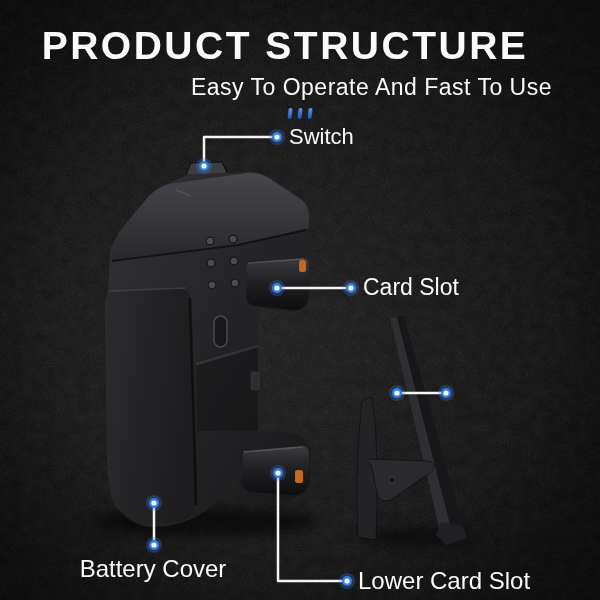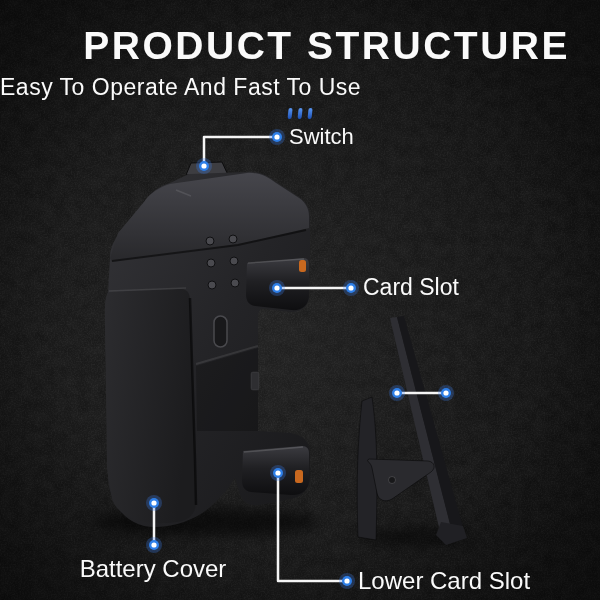--- a/index.html
+++ b/index.html
@@ -4,25 +4,25 @@
 <style>
   html,body{margin:0;padding:0;background:#000;}
   .stage{
     position:relative;width:600px;height:600px;overflow:hidden;
     background:#141414;
     font-family:"Liberation Sans", sans-serif;
   }
   .stage svg{position:absolute;left:0;top:0;}
   .txt{position:absolute;color:#fafafa;white-space:nowrap;z-index:5;}
   .title{
-    left:0;top:26px;width:570px;text-align:right;
+    left:0;top:26px;width:570px;text-align:center;
     font-size:39px;font-weight:bold;letter-spacing:2.5px;line-height:40px;
   }
   .subtitle{
-    left:0;top:74px;width:552px;text-align:left;
+    left:0;top:74px;width:552px;text-align:right;
     font-size:23px;font-weight:400;letter-spacing:0.5px;line-height:26px;
   }
   .callout-label{font-size:23px;transform:translateY(-54%);}
   .lbl-switch{left:289px;top:138px;font-size:22px;}
   .lbl-card-slot{left:363px;top:289px;}
   .lbl-wire-clip{left:457px;top:393px;}
   .lbl-battery-cover{left:53px;top:570px;width:200px;text-align:center;font-size:24px;}
   .lbl-lower-card-slot{left:358px;top:582px;font-size:24px;}
 </style>
 </head>

